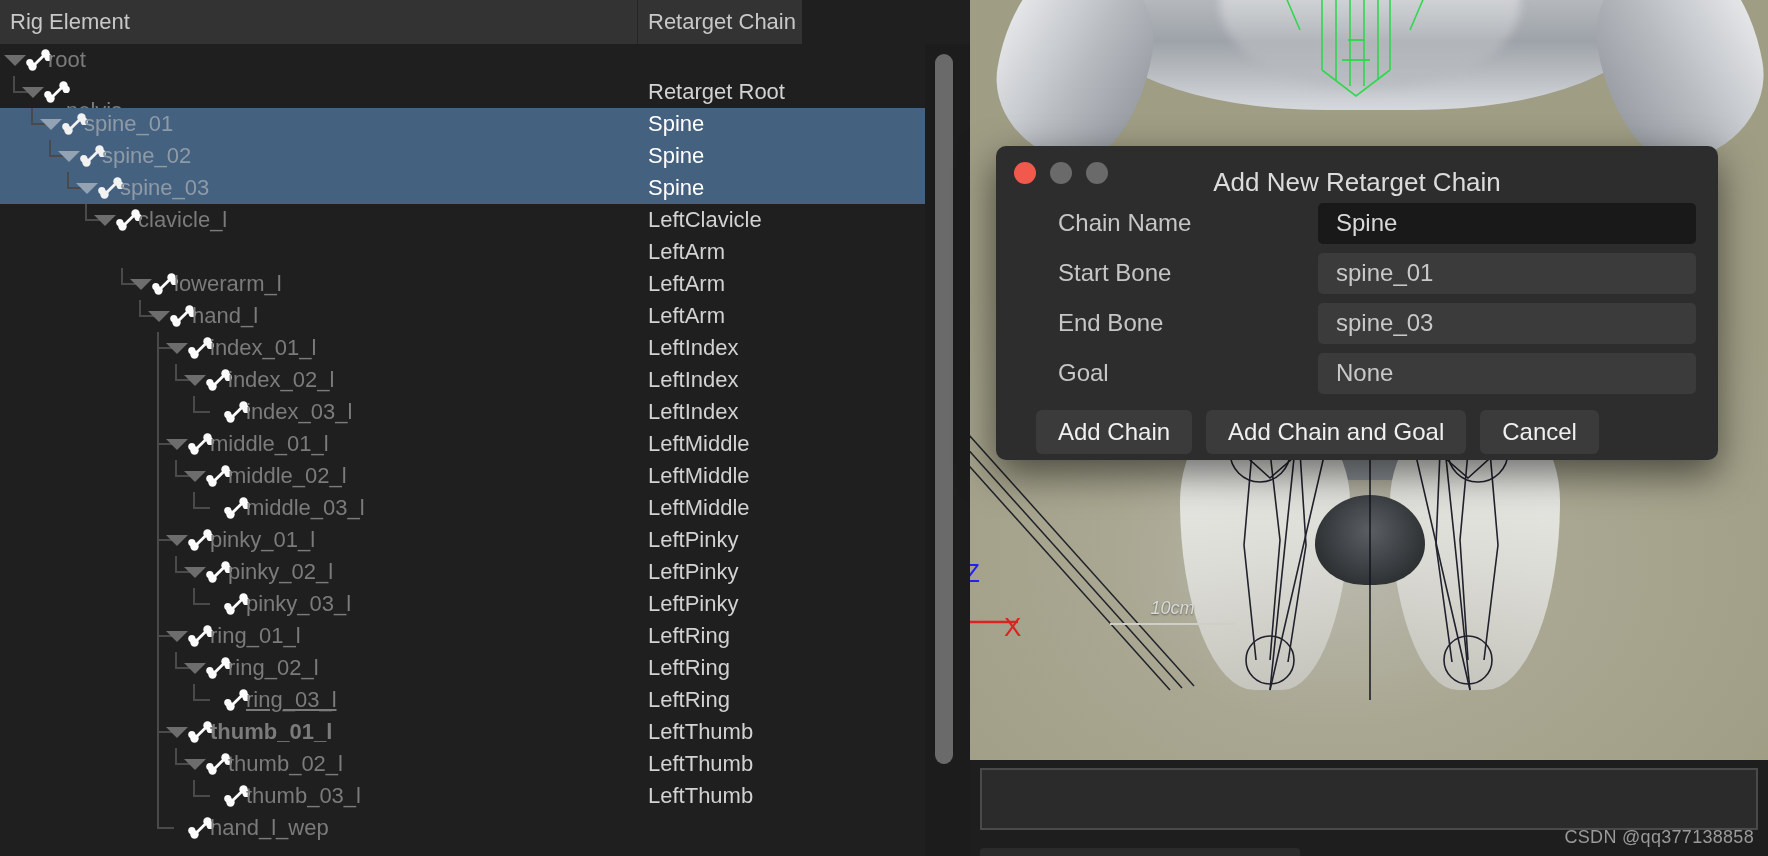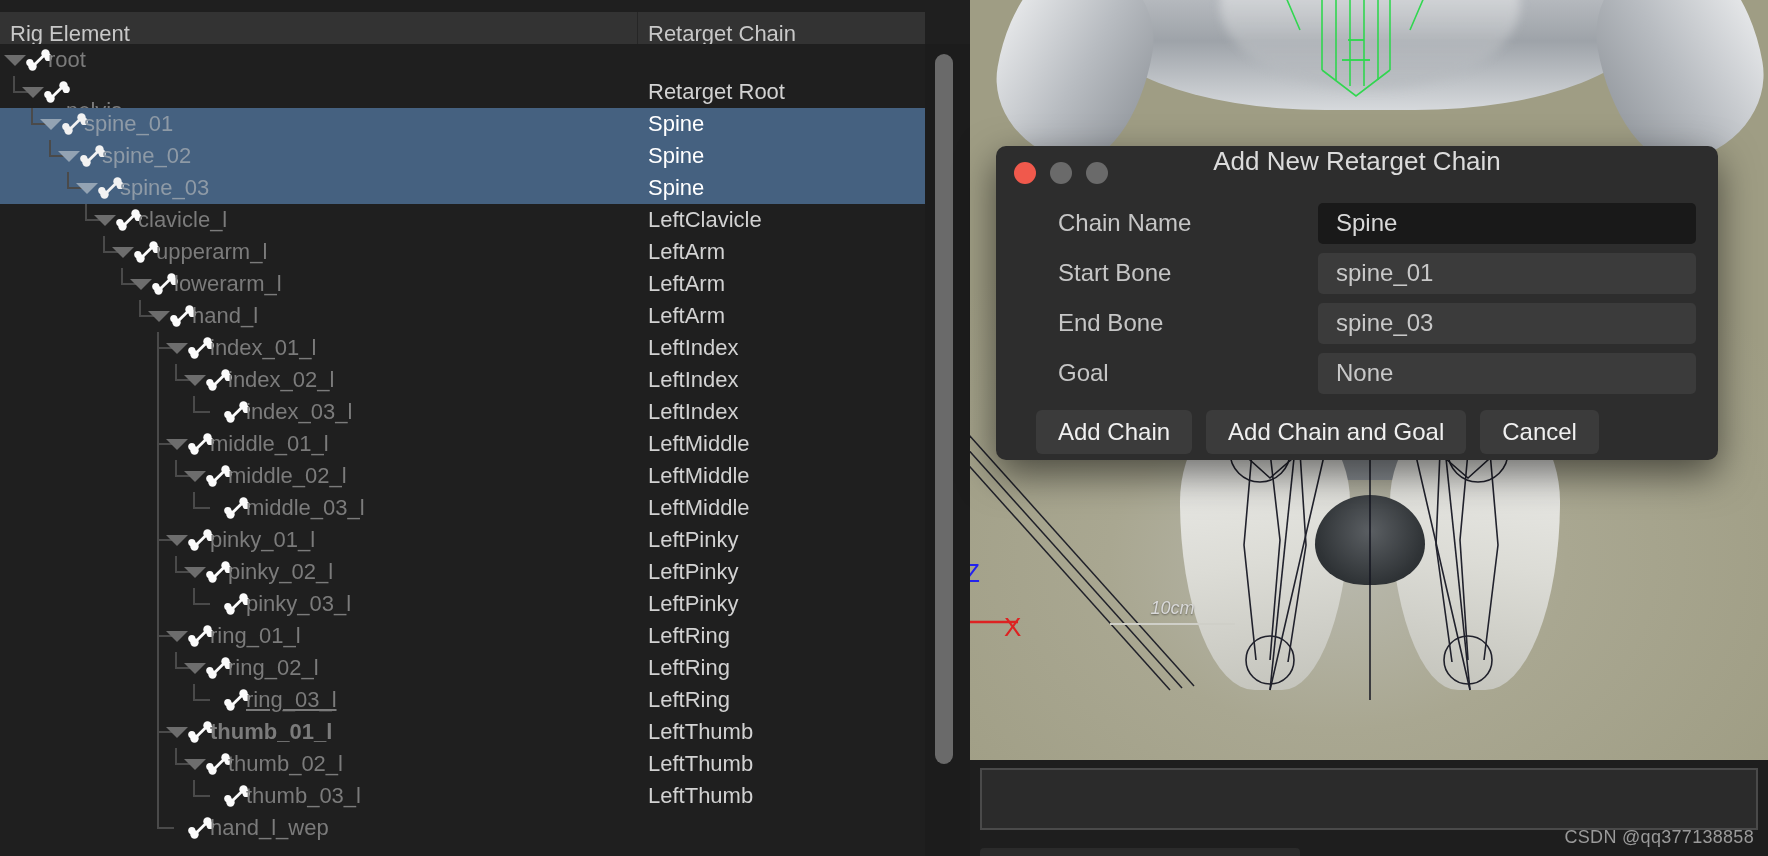--- a/index.html
+++ b/index.html
@@ -5,22 +5,22 @@
   * { margin:0; padding:0; box-sizing:border-box; }
   html,body{ width:1768px; height:856px; overflow:hidden; background:#1e1e1e;
     font-family:"Liberation Sans", sans-serif; }
 
   #app { position:relative; width:1768px; height:856px; background:#1e1e1e; }
 
   
   #tree-panel{ position:absolute; left:0; top:0; width:970px; height:856px;
     background:#1f1f1f; overflow:hidden; }
 
-  #tree-header{ position:absolute; left:0; top:0; width:925px; height:44px;
-    background:#333333; display:flex;margin-top:12px; }
+  #tree-header{ position:absolute; left:0; top:0; width:802px; height:44px;
+    background:#333333; display:flex; }
   #tree-header .hcell{ height:44px; display:flex; align-items:center;
     color:#c8c8c8; font-size:22px; padding-left:10px; }
   #tree-header .hcell.c1{ width:638px; border-right:1px solid #262626; }
   #tree-header .hcell.c2{ flex:1; }
 
   #tree-body{ position:absolute; left:0; top:44px; width:925px; height:812px;
     background:#1f1f1f; }
 
   .trow{ position:relative; height:32px; width:925px; display:flex;
     align-items:center; }
@@ -106,21 +106,21 @@
   #bottom-box2{ position:absolute; left:10px; top:88px; width:320px;
     height:40px; background:#2b2b2b; border-radius:4px; }
 
   #watermark{ position:absolute; right:14px; bottom:8px; color:#9a9a9a;
     font-size:18px; letter-spacing:.3px; }
 
   
   #dialog{ position:absolute; left:996px; top:146px; width:722px; height:314px;
     background:#2d2d2d; border-radius:10px;
     box-shadow:0 14px 38px rgba(0,0,0,.55); }
-  #dlg-title{ position:relative; height:52px; display:flex; align-items:flex-start;
+  #dlg-title{ position:relative; height:52px; display:flex; align-items:flex-end;
     justify-content:center; color:#dcdcdc; font-size:26px; }
   .dots{ position:absolute; left:18px; top:16px; display:flex; gap:14px; }
   .dot{ width:22px; height:22px; border-radius:50%; }
   .dot.red{ background:#f0594c; }
   .dot.g1,.dot.g2{ background:#6a6a6a; }
 
   .drow{ position:relative; height:50px; display:flex; align-items:center;
     padding:0 22px; }
   .dlabel{ color:#c6c6c6; font-size:24px; width:300px; padding-left:40px; }
   .dfield{ flex:1; height:41px; background:#3b3b3b; border-radius:5px;
@@ -241,34 +241,20 @@
                   <circle cx="19.5" cy="6.5" r="4.2"></circle>
                   <circle cx="22.2" cy="10.4" r="3.6"></circle>
                   <path d="M7.2 17.0 L17.0 7.2 L19.0 9.2 L9.2 19.0 Z"></path>
                 </g>
               </svg></div>
             <div class="tlabel" style="left: 138px;">clavicle_l</div>
           </div>
           <div class="chaincell">LeftClavicle</div>
         </div>
         <div class="trow">
-          <div class="namecell">
-            <div class="elbow" style="left: 103px;"></div>
-            <div class="tri" style="left: 112px;"></div>
-            <div class="bone" style="left: 134px;"><svg viewBox="0 0 26 26" width="26" height="26">
-                <g fill="#fbfbfb">
-                  <circle cx="6.5" cy="19.5" r="4.2"></circle>
-                  <circle cx="3.8" cy="15.6" r="3.6"></circle>
-                  <circle cx="19.5" cy="6.5" r="4.2"></circle>
-                  <circle cx="22.2" cy="10.4" r="3.6"></circle>
-                  <path d="M7.2 17.0 L17.0 7.2 L19.0 9.2 L9.2 19.0 Z"></path>
-                </g>
-              </svg></div>
-            <div class="tlabel" style="left: 156px;">upperarm_l</div>
-          </div>
           <div class="chaincell">LeftArm</div>
         </div>
         <div class="trow">
           <div class="namecell">
             <div class="elbow" style="left: 121px;"></div>
             <div class="tri" style="left: 130px;"></div>
             <div class="bone" style="left: 152px;"><svg viewBox="0 0 26 26" width="26" height="26">
                 <g fill="#fbfbfb">
                   <circle cx="6.5" cy="19.5" r="4.2"></circle>
                   <circle cx="3.8" cy="15.6" r="3.6"></circle>

